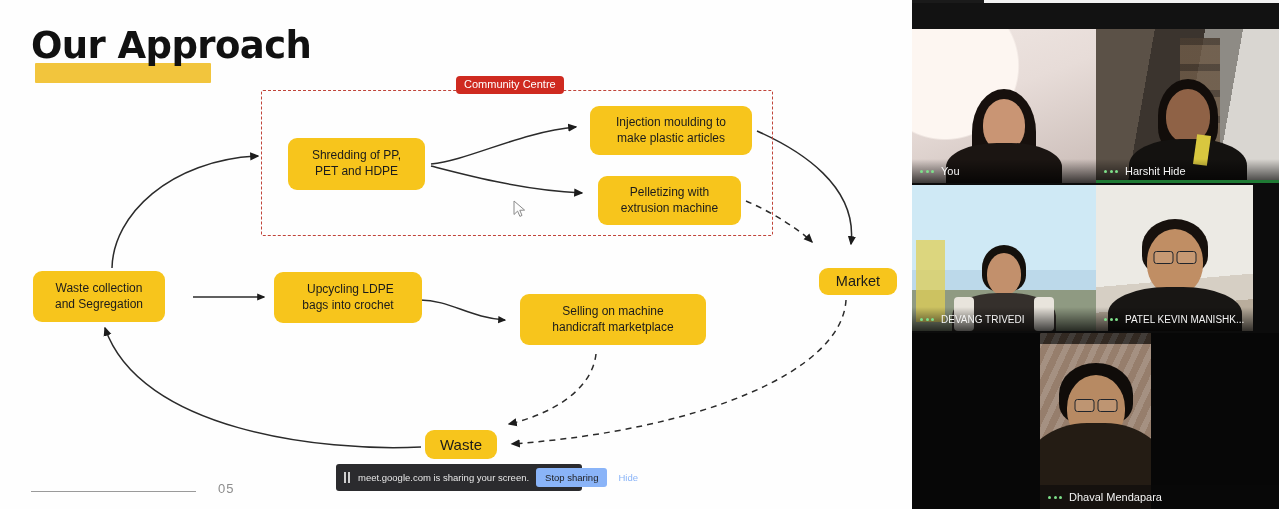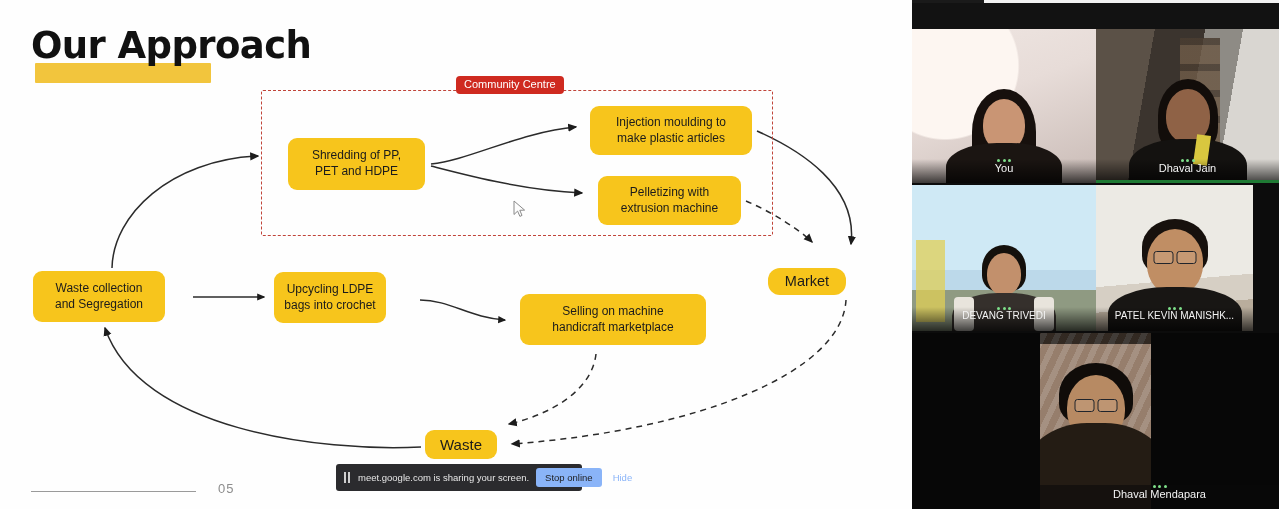--- a/index.html
+++ b/index.html
@@ -50,23 +50,23 @@
   .node {
     position: absolute; background: #f7c51c; border-radius: 9px;
     color: #1b1b1b; font-size: 12px; line-height: 1.33;
     display: flex; align-items: center; justify-content: center;
     text-align: center; padding: 6px 10px; white-space: pre-line;
   }
   #n-shred    { left: 288px; top: 138px; width: 137px; height: 52px; }
   #n-inject   { left: 590px; top: 106px; width: 162px; height: 49px; }
   #n-pellet   { left: 598px; top: 176px; width: 143px; height: 49px; }
   #n-collect  { left: 33px;  top: 271px; width: 132px; height: 51px; }
-  #n-upcycle  { left: 274px; top: 272px; width: 112px; height: 51px; }
+  #n-upcycle  { left: 274px; top: 272px; width: 148px; height: 51px; text-align: right; }
   #n-selling  { left: 520px; top: 294px; width: 186px; height: 51px; }
-  #n-market   { left: 768px; top: 268px; width: 78px;  height: 27px; font-size: 14.5px; border-radius: 12px;}
+  #n-market   { left: 819px; top: 268px; width: 78px;  height: 27px; font-size: 14.5px;}
   #n-waste    { left: 425px; top: 430px; width: 72px;  height: 29px; font-size: 15px; }
 
   
   .cursor { position: absolute; left: 513px; top: 200px; width: 14px; height: 18px; }
 
   
   #share-bar {
     position: absolute; left: 336px; top: 464px; width: 246px; height: 27px;
     background: #2b2b2e; border-radius: 3px;
     display: flex; align-items: center; padding: 0 7px; gap: 7px;
@@ -100,24 +100,23 @@
     position: absolute; left: 72px; top: 0; width: 295px; height: 3px; background: #f2f2f2;
   }
   #strip-darkband {
     position: absolute; left: 0; top: 3px; width: 367px; height: 26px; background: #121212;
   }
 
   .tile { position: absolute; overflow: hidden; background: #111; }
   .tile .bg { position: absolute; inset: 0; }
   .tile .namebar {
     position: absolute; left: 0; bottom: 0; height: 24px;
-    display: flex; align-items: center; gap: 0; padding: 0 8px;
+    display: flex; align-items: center; gap: 7px; padding: 0 8px;
     background: linear-gradient(to top, rgba(0,0,0,0.72), rgba(0,0,0,0.0));
     width: 100%;
-    flex-direction: column;
   }
   .tile .namebar.solid { background: rgba(10,10,10,0.55); }
   .dots { display: flex; gap: 2.5px; flex: 0 0 auto; }
   .dots i { width: 3px; height: 3px; border-radius: 50%; background: #7ee08a; display: block; }
   .pname { color: #f4f4f4; font-size: 11px; white-space: nowrap; overflow: hidden; text-overflow: clip; }
   .pname.caps { font-size: 10px; }
   .speaking-underline {
     position: absolute; left: 0; bottom: 0; width: 100%; height: 3px; background: #1f7a34;
   }
 
@@ -244,21 +243,21 @@
     <svg class="cursor" viewBox="0 0 14 18" xmlns="http://www.w3.org/2000/svg">
       <path d="M1,1 L1,14.5 L4.6,11.1 L6.9,16.4 L9,15.4 L6.8,10.3 L11.6,10.1 Z" fill="#fdfdfd" stroke="#8a8a8a" stroke-width="1"></path>
     </svg>
 
     <div id="share-bar">
       <span class="pause-icon">
           <i></i>
           <i></i>
         </span>
       <span id="share-msg">meet.google.com is sharing your screen.</span>
-      <button id="stop-share">Stop online</button>
+      <button id="stop-share">Stop sharing</button>
       <button id="hide-btn">Hide</button>
     </div>
   </div>
 
   <div id="strip">
     <div id="strip-topbar"></div>
     <div id="strip-topwhite"></div>
     <div id="strip-darkband"></div>
 
     <div class="tile" id="t-you">
@@ -288,21 +287,21 @@
           <div class="body" style="width:118px;height:44px;background:#141210;"></div>
           <div style="position:absolute;left:56%;bottom:18px;width:14px;height:30px;background:#d8c73f;transform:rotate(8deg);"></div>
         </div>
       </div>
       <div class="namebar">
         <span class="dots">
             <i></i>
             <i></i>
             <i></i>
           </span>
-        <span class="pname">Dhaval Jain</span>
+        <span class="pname">Harshit Hide</span>
       </div>
       <div class="speaking-underline"></div>
     </div>
 
     <div class="tile" id="t-devang">
       <div class="bg room-c">
         <div style="position:absolute;left:2%;top:38%;width:16%;height:56%;background:#e0cf55;opacity:.75;"></div>
         <div class="person" style="width:112px;height:86px;">
           <div class="hair" style="top:0;width:44px;height:46px;background:#14100c;"></div>
           <div class="head" style="top:8px;width:34px;height:42px;background:#c2906c;"></div>

